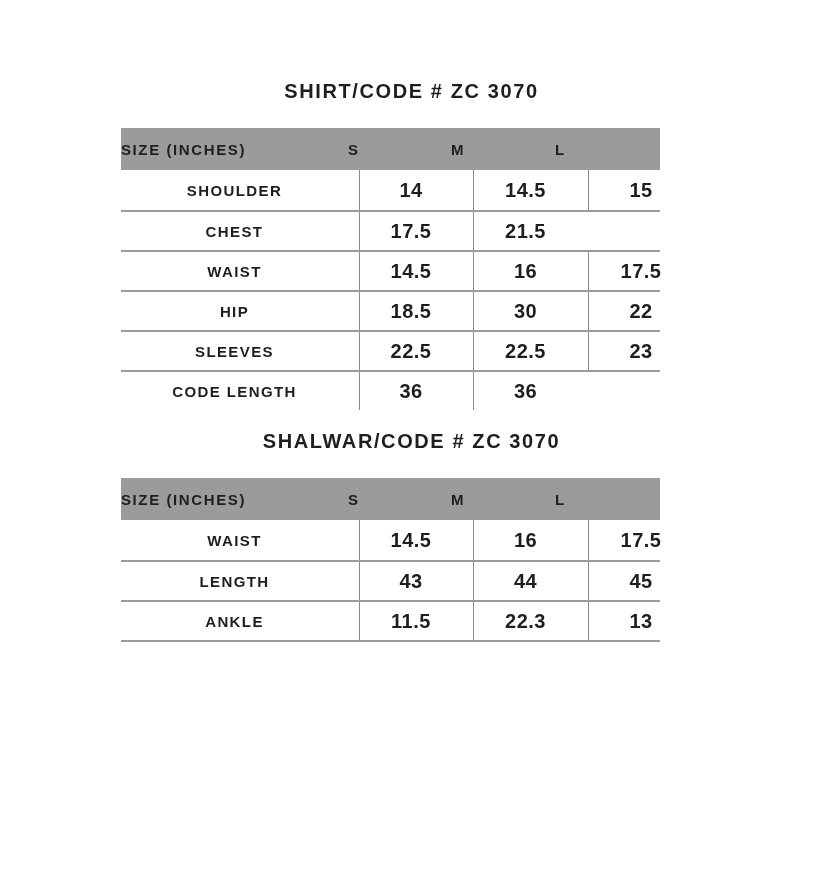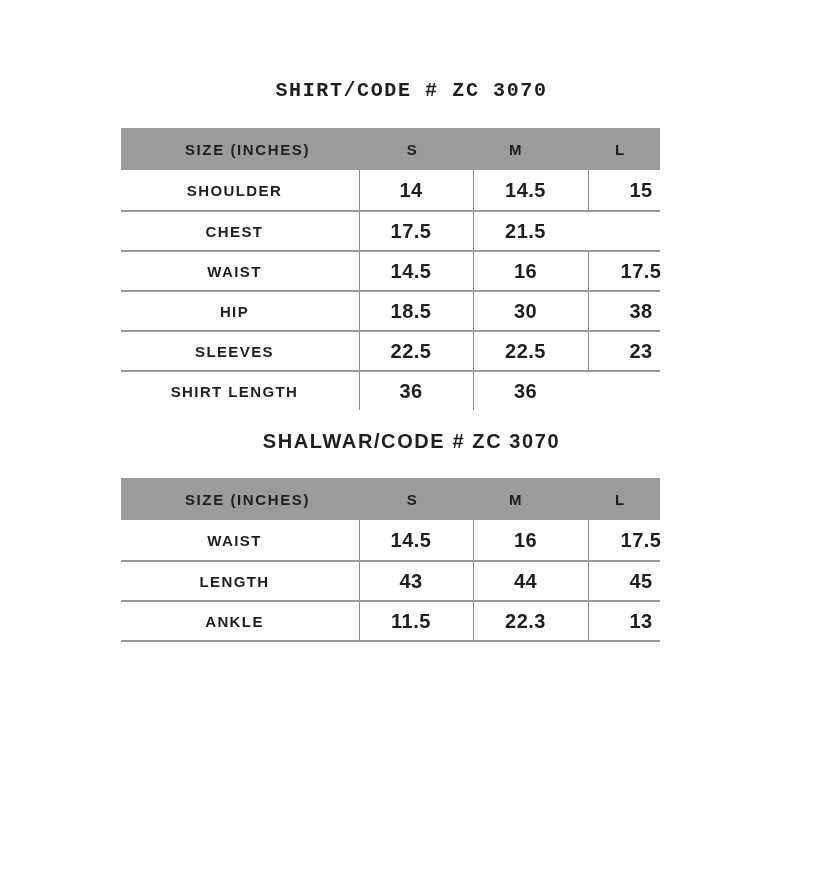--- a/index.html
+++ b/index.html
@@ -15,45 +15,43 @@
     position: absolute;
     left: 0; width: 823px;
     text-align: center;
     font-size: 20px;
     font-weight: 700;
     letter-spacing: 1.6px;
     line-height: 24px;
     color: var(--text, #1e1e1e);
     white-space: nowrap;
   }
-  .title-1 { top: 79px; font-family: Liberation Mono, monospace; }
+  .title-1 { top: 79px; }
   .title-2 { top: 429px; }
 
   .size-table {
     position: absolute;
     left: 121px;
     width: 539px;
   }
   .table-1 { top: 128px; }
   .table-2 { top: 478px; }
 
   .thead {
     display: grid;
     grid-template-columns: 227px 103px 104px 105px;
     height: 42px;
     align-items: center;
     background: var(--header_bg, #9b9b9b);
   }
   .thead .cell {
-    text-align: center;
     font-size: 15px;
     font-weight: 700;
     letter-spacing: 1.6px;
     color: var(--text, #1e1e1e);
-    margin-left: 26px;
   }
 
   .trow {
     display: grid;
     grid-template-columns: 227px 103px 104px 105px;
     height: 40px;
     gap: 11px;
   }
   .trow + .trow { border-top: 2px solid var(--row_line, #9a9a9a); }
   .trow .cell {
@@ -104,30 +102,30 @@
       <div class="trow">
         <div class="cell label">WAIST</div>
         <div class="cell val">14.5</div>
         <div class="cell val">16</div>
         <div class="cell val">17.5</div>
       </div>
       <div class="trow">
         <div class="cell label">HIP</div>
         <div class="cell val">18.5</div>
         <div class="cell val">30</div>
-        <div class="cell val">38</div>
+        <div class="cell val">22</div>
       </div>
       <div class="trow">
         <div class="cell label">SLEEVES</div>
         <div class="cell val">22.5</div>
         <div class="cell val">22.5</div>
         <div class="cell val">23</div>
       </div>
       <div class="trow">
-        <div class="cell label">SHIRT LENGTH</div>
+        <div class="cell label">CODE LENGTH</div>
         <div class="cell val">36</div>
         <div class="cell val">36</div>
       </div>
     </div>
   </section>
 
   <h1 class="chart-title title-2">SHALWAR/CODE # ZC 3070</h1>
 
   <section class="size-table table-2">
     <div class="thead">

